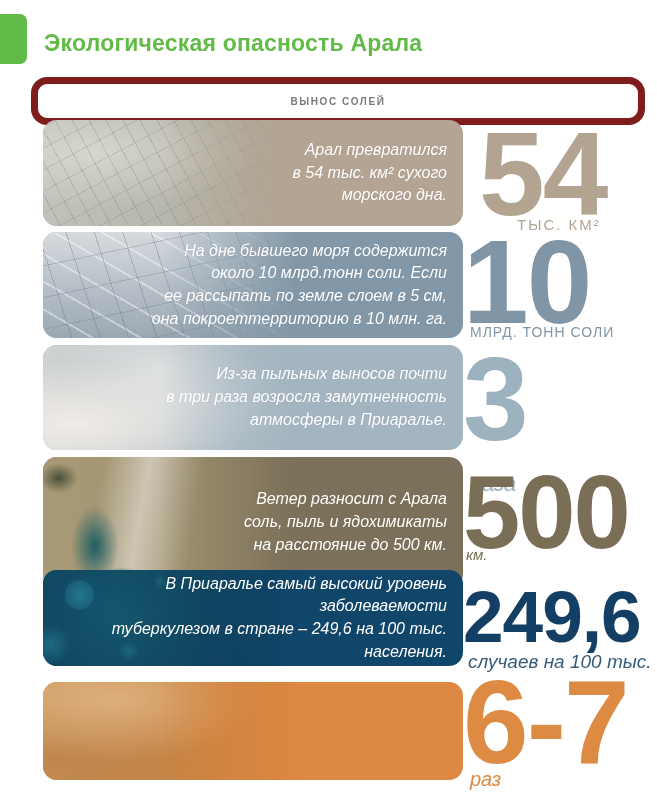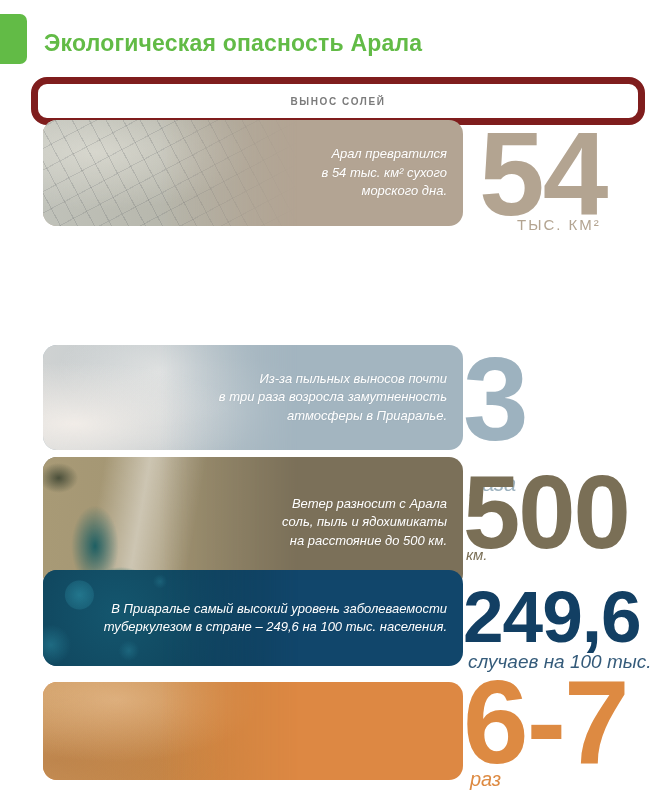--- a/index.html
+++ b/index.html
@@ -17,21 +17,21 @@
 
   
   .row{position:absolute;left:0;width:657px;height:105px;}
   .band{position:absolute;left:43px;top:0;width:420px;height:100%;
     border-radius:14px;background:var(--band);overflow:hidden;
     display:flex;align-items:center;justify-content:flex-end;}
   .photo{position:absolute;left:0;top:0;bottom:0;width:62%;
     -webkit-mask-image:linear-gradient(90deg,#000 45%,transparent 98%);
     mask-image:linear-gradient(90deg,#000 45%,transparent 98%);}
   .band-text{position:relative;z-index:2;color:#ffffff;font-style:italic;
-    font-size:13px;line-height:1.42;text-align:right;padding-right:16px;
+    font-size:16px;line-height:1.42;text-align:right;padding-right:16px;
     white-space:pre-line;text-shadow:0 0 2px rgba(0,0,0,.08);}
   .numblock{position:absolute;left:463px;top:0;width:194px;height:100%;}
   .bignum{font-weight:bold;color:var(--num);line-height:1;letter-spacing:-2px;white-space:nowrap;}
   .unit{position:absolute;color:var(--num);white-space:nowrap;}
 
   
   .r0 .bignum{font-size:118px;margin-top:-5px;margin-left:16px;}
   .r1 .bignum{font-size:118px;margin-top:-9px;}
   .r2 .bignum{font-size:118px;margin-top:-5px;}
   .r3 .bignum{font-size:103px;margin-top:4px;}
@@ -96,20 +96,33 @@
       <div class="band-text">Арал превратился
 в 54 тыс. км² сухого
 морского дна.</div>
     </div>
     <div class="numblock">
       <div class="bignum">54</div>
       <div class="unit">ТЫС. КМ²</div>
     </div>
   </div>
 
+  <div class="row r1" style="top: 232px; height: 106px; --band: #8297a7; --num: #8095a6;">
+    <div class="band">
+      <div class="photo photo-1"></div>
+      <div class="band-text">На дне бывшего моря содержится
+около 10 млрд.тонн соли. Если
+ее рассыпать по земле слоем в 5 см,
+она покроеттерриторию в 10 млн. га.</div>
+    </div>
+    <div class="numblock">
+      <div class="bignum">10</div>
+      <div class="unit">МЛРД. ТОНН СОЛИ</div>
+    </div>
+  </div>
 
   <div class="row r2" style="top: 345px; height: 105px; --band: #a3b5c0; --num: #9db2bf;">
     <div class="band">
       <div class="photo photo-2"></div>
       <div class="band-text">Из-за пыльных выносов почти
 в три раза возросла замутненность
 атмосферы в Приаралье.</div>
     </div>
     <div class="numblock">
       <div class="bignum">3</div>

